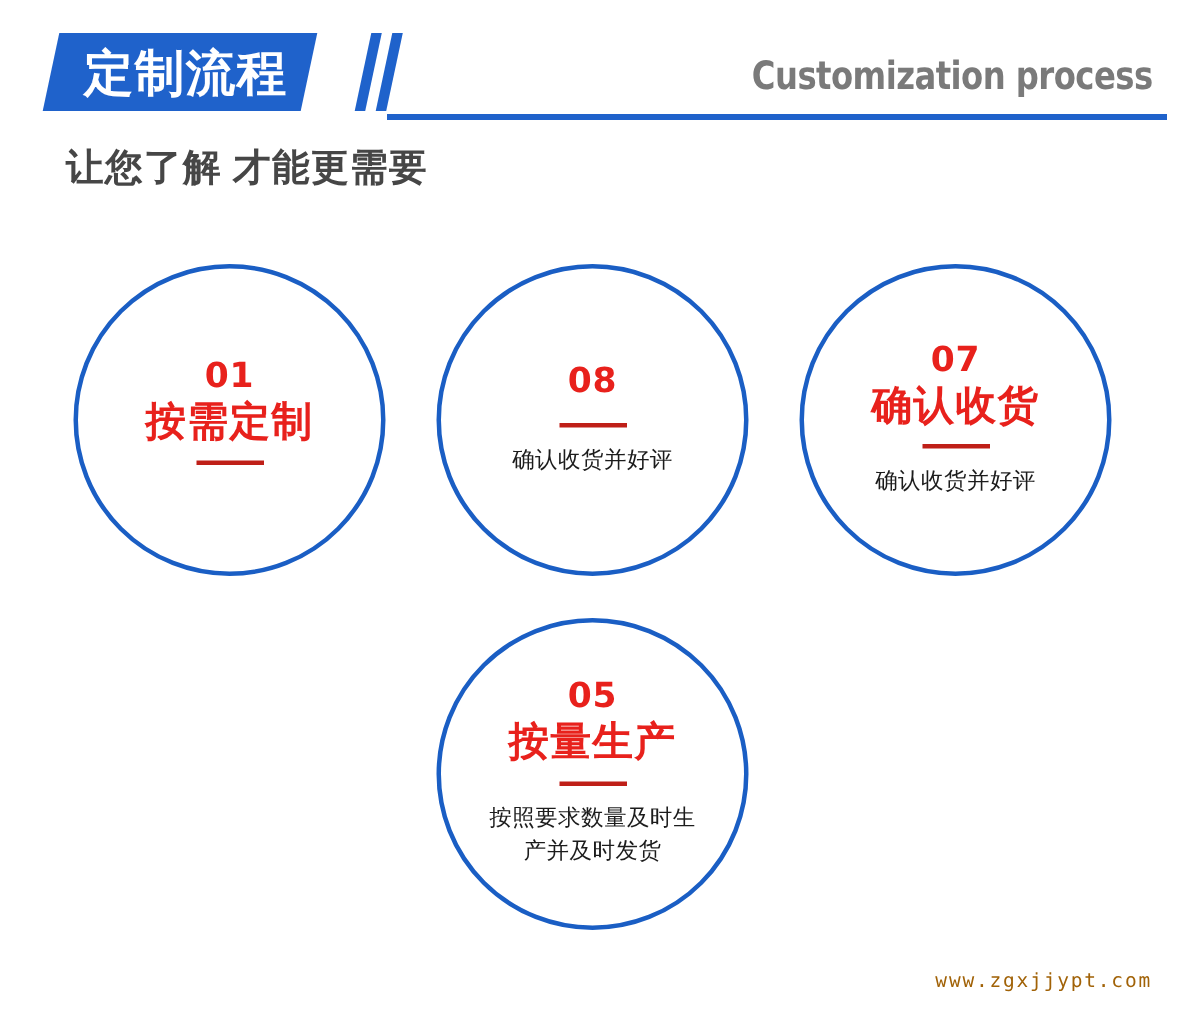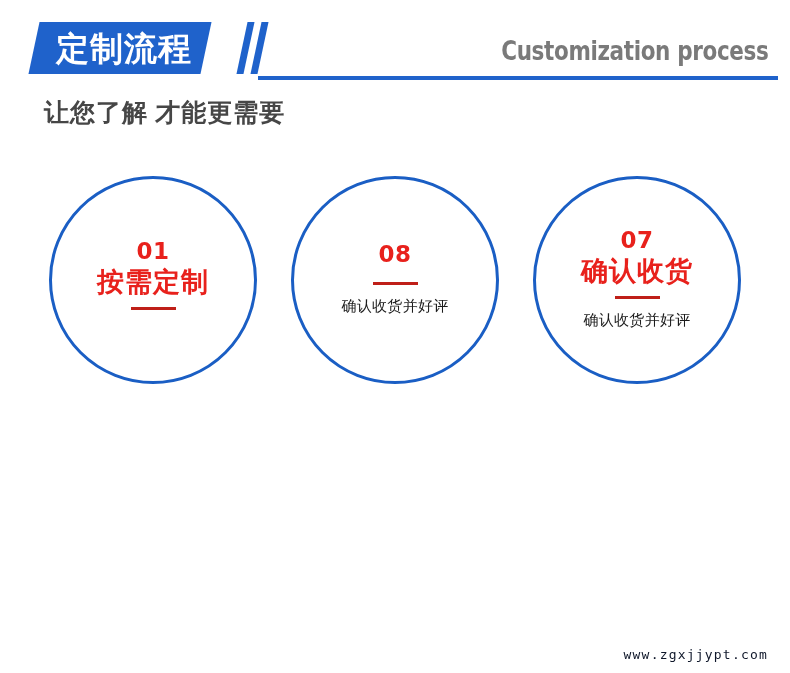--- a/index.html
+++ b/index.html
@@ -167,21 +167,21 @@
     letter-spacing: 0.3px;
     max-width: 152px;
     font-family: "DejaVu Sans", "Liberation Sans", sans-serif;
   }
 
   
   .watermark {
     position: absolute;
     right: 22px;
     bottom: 11px;
-    color: #0f172a;
+    color: #a16207;
     font-size: 13px;
     letter-spacing: 1.2px;
     font-family: "DejaVu Sans Mono", "Liberation Mono", monospace;
     white-space: nowrap;
     text-align: center;
   }
 </style>
 </head>
 <body>
 
@@ -218,17 +218,23 @@
     <div class="step-desc">确认收货并好评</div>
   </div>
 
   <div class="step">
     <div class="step-num">07</div>
     <div class="step-title">确认收货</div>
     <div class="step-rule"></div>
     <div class="step-desc">确认收货并好评</div>
   </div>
 
+  <div class="step">
+    <div class="step-num">05</div>
+    <div class="step-title">按量生产</div>
+    <div class="step-rule"></div>
+    <div class="step-desc">按照要求数量及时生产并及时发货</div>
+  </div>
 
 
 </div>
 
 <div class="watermark">www.zgxjjypt.com</div>
 
 </body></html>

